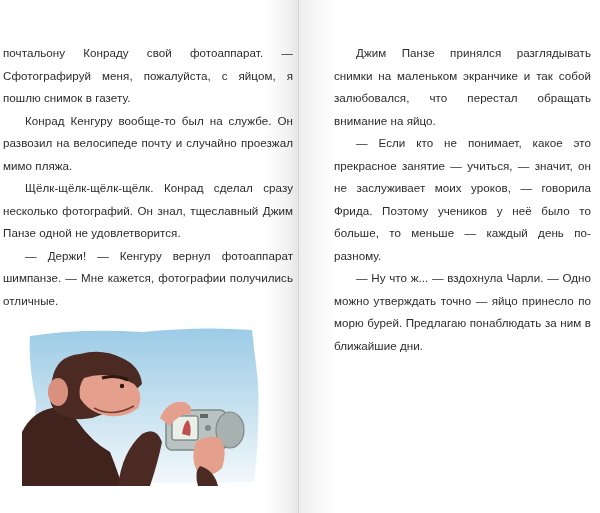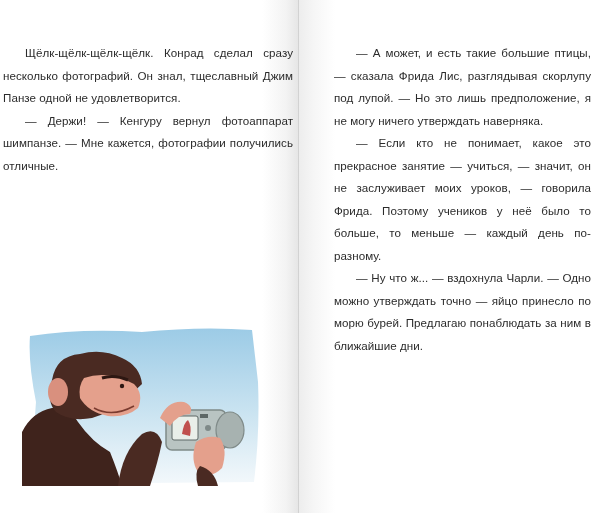--- a/index.html
+++ b/index.html
@@ -32,20 +32,22 @@
     position: absolute; left: 22px; top: 322px; width: 240px; height: 164px;
   }
   .illustration svg { width: 100%; height: 100%; display: block; }
 </style>
 </head>
 <body>
 
 <div class="spread">
   <div class="page page-left">
     <div class="text-block">
+      <p class="para">почтальону Конраду свой фотоаппарат. — Сфотографируй меня, пожалуйста, с яйцом, я пошлю снимок в газету.</p>
+      <p class="para indent">Конрад Кенгуру вообще-то был на службе. Он развозил на велосипеде почту и случайно проезжал мимо пляжа.</p>
       <p class="para indent">Щёлк-щёлк-щёлк-щёлк. Конрад сделал сразу несколько фотографий. Он знал, тщеславный Джим Панзе одной не удовлетворится.</p>
       <p class="para indent">— Держи! — Кенгуру вернул фотоаппарат шимпанзе. — Мне кажется, фотографии получились отличные.</p>
     </div>
 
     <div class="illustration">
       <svg viewBox="0 0 240 164" xmlns="http://www.w3.org/2000/svg">
         <defs>
           <linearGradient id="sky" x1="0" y1="0" x2="0" y2="1">
             <stop offset="0" stop-color="#9ccbe6"></stop>
             <stop offset="0.6" stop-color="#cfe6f2"></stop>
@@ -80,19 +82,19 @@
 
         <path d="M138,96 Q146,78 162,80 Q172,84 168,92 Q156,92 148,104 Z" fill="#e4a08c"></path>
         <path d="M174,120 Q186,112 198,116 Q206,128 200,146 Q188,158 176,150 Q168,138 174,120 Z" fill="#e4a08c"></path>
         <path d="M176,164 Q172,150 178,144 Q192,148 196,164 Z" fill="#4a2a22"></path>
       </svg>
     </div>
   </div>
 
   <div class="page page-right">
     <div class="text-block">
-      <p class="para indent">— А может, и есть такие большие птицы, — сказала Фрида Лис, разглядывая скорлупу под лупой. — Но это лишь предположение, я не могу ничего утверждать наверняка.</p>
+      <p class="para indent">Джим Панзе принялся разглядывать снимки на маленьком экранчике и так собой залюбовался, что перестал обращать внимание на яйцо.</p>
       <p class="para indent">— Если кто не понимает, какое это прекрасное занятие — учиться, — значит, он не заслуживает моих уроков, — говорила Фрида. Поэтому учеников у неё было то больше, то меньше — каждый день по-разному.</p>
       <p class="para indent">— Ну что ж... — вздохнула Чарли. — Одно можно утверждать точно — яйцо принесло по морю бурей. Предлагаю понаблюдать за ним в ближайшие дни.</p>
 
     </div>
   </div>
 </div>
 
 </body></html>

